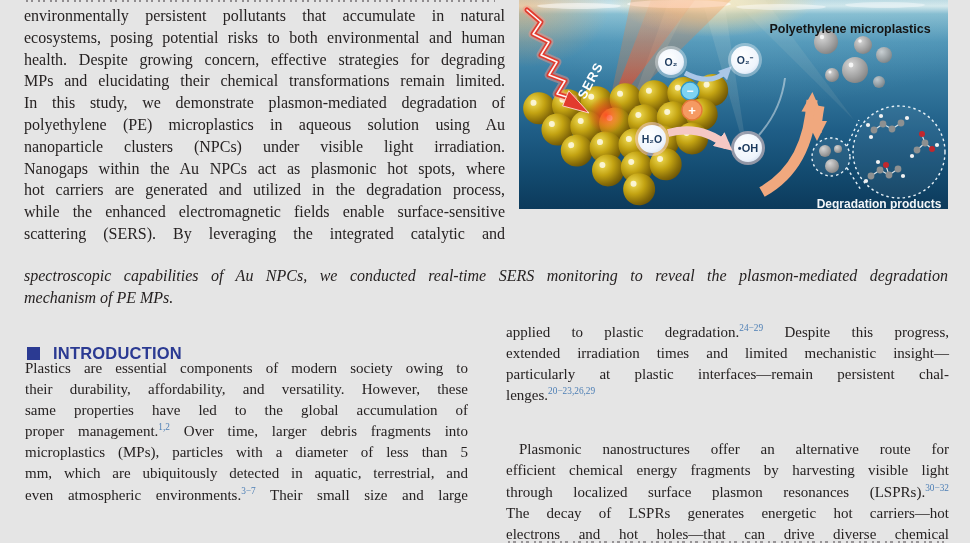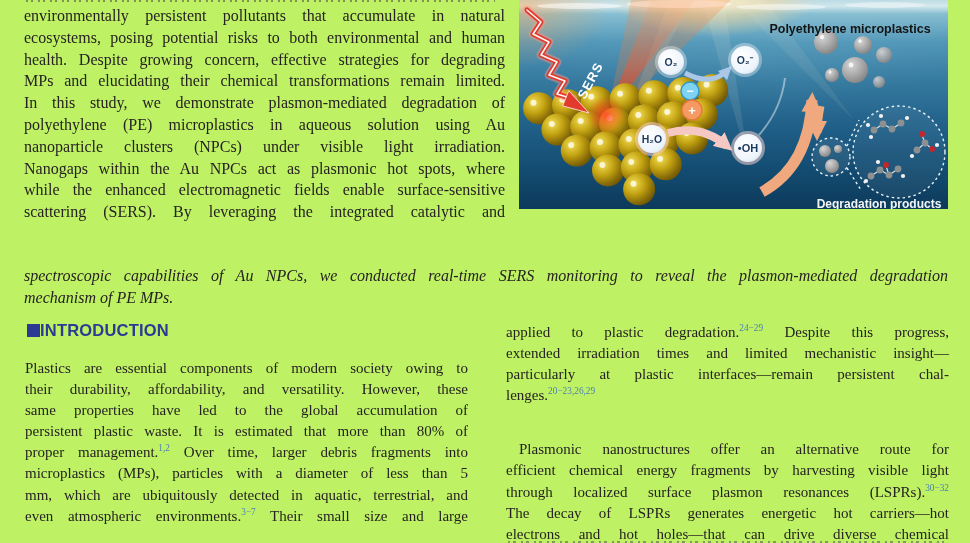--- a/index.html
+++ b/index.html
@@ -1,34 +1,34 @@
 <!DOCTYPE html>
 <html><head>
 <meta charset="utf-8">
 <style>
   html,body{margin:0;padding:0;}
   body{width:970px;height:543px;overflow:hidden;background:#ffffff;position:relative;
        font-family:"Liberation Serif",serif;color:#262222;}
-  .page{position:absolute;inset:0;background:#bef264;}
+  .page{position:absolute;inset:0;background:#e5e5e5;}
 
   
   .tline{text-align:justify;text-align-last:justify;white-space:nowrap;}
   .tline.nojust{text-align-last:left;}
   .tline.indent{text-indent:13px;margin-top:33px;}
   sup.ref{color:#4d7fb5;font-size:0.62em;line-height:0;vertical-align:super;}
 
   .abs-left{position:absolute;left:24px;top:0;width:481px;}
   .abs-left::before{content:"";display:block;height:2px;margin:0 10px 3px 2px;opacity:.55;
      background:repeating-linear-gradient(90deg,#4a4448 0 2px,transparent 2px 5px,#4a4448 5px 7px,transparent 7px 12px);}
   .abs-left .tline{font-size:16px;line-height:21.8px;}
 
   .abs-full{position:absolute;left:24px;top:265px;width:924px;}
   .abs-full .tline{font-size:16px;line-height:22px;font-style:italic;}
 
-  .intro-head{position:absolute;left:27px;top:321px;margin:0;display:flex;align-items:center;
+  .intro-head{position:absolute;left:27px;top:344px;margin:0;display:flex;align-items:center;gap:13px;
      font-family:"Liberation Sans",sans-serif;font-weight:bold;font-size:16.5px;color:#2b3a92;letter-spacing:.2px;}
   .intro-head .sq{width:13px;height:13px;background:#2b3a92;display:inline-block;}
 
   .col{position:absolute;width:443px;}
   .col .tline{font-size:15px;line-height:21.1px;}
   .col-left{left:25px;top:358px;}
   .col-right{left:506px;top:322px;}
   .cut-right{position:absolute;left:508px;top:541px;width:436px;height:2px;opacity:.5;
      background:repeating-linear-gradient(90deg,#4a4448 0 2px,transparent 2px 5px,#4a4448 5px 8px,transparent 8px 13px);}
 
@@ -49,20 +49,21 @@
 
   <section class="abs-left">
       <div class="tline">environmentally persistent pollutants that accumulate in natural</div>
       <div class="tline">ecosystems, posing potential risks to both environmental and human</div>
       <div class="tline">health. Despite growing concern, effective strategies for degrading</div>
       <div class="tline">MPs and elucidating their chemical transformations remain limited.</div>
       <div class="tline">In this study, we demonstrate plasmon-mediated degradation of</div>
       <div class="tline">polyethylene (PE) microplastics in aqueous solution using Au</div>
       <div class="tline">nanoparticle clusters (NPCs) under visible light irradiation.</div>
       <div class="tline">Nanogaps within the Au NPCs act as plasmonic hot spots, where</div>
+      <div class="tline">hot carriers are generated and utilized in the degradation process,</div>
       <div class="tline">while the enhanced electromagnetic fields enable surface-sensitive</div>
       <div class="tline">scattering (SERS). By leveraging the integrated catalytic and</div>
     </section>
 
   <div class="ga">
     <svg viewBox="0 0 429 209" width="429" height="209">
       <defs>
         <radialGradient id="goldG" cx="0.35" cy="0.3" r="0.75">
           <stop offset="0" stop-color="#f2dd56"></stop>
             <stop offset="0.45" stop-color="#c3a312"></stop>
@@ -286,21 +287,20 @@
 
   <h2 class="intro-head">
     <span class="sq"></span>
     <span>INTRODUCTION</span>
   </h2>
 
   <section class="col col-left">
       <div class="tline">Plastics are essential components of modern society owing to</div>
       <div class="tline">their durability, affordability, and versatility. However, these</div>
       <div class="tline">same properties have led to the global accumulation of</div>
-      <div class="tline">persistent plastic waste. It is estimated that more than 80% of</div>
       <div class="tline">proper management.<sup class="ref">1,2</sup> Over time, larger debris fragments into</div>
       <div class="tline">microplastics (MPs), particles with a diameter of less than 5</div>
       <div class="tline">mm, which are ubiquitously detected in aquatic, terrestrial, and</div>
       <div class="tline">even atmospheric environments.<sup class="ref">3−7</sup> Their small size and large</div>
     </section>
   <section class="col col-right">
       <div class="tline">applied to plastic degradation.<sup class="ref">24−29</sup> Despite this progress,</div>
       <div class="tline">extended irradiation times and limited mechanistic insight—</div>
       <div class="tline">particularly at plastic interfaces—remain persistent chal-</div>
       <div class="tline nojust">lenges.<sup class="ref">20−23,26,29</sup></div>

